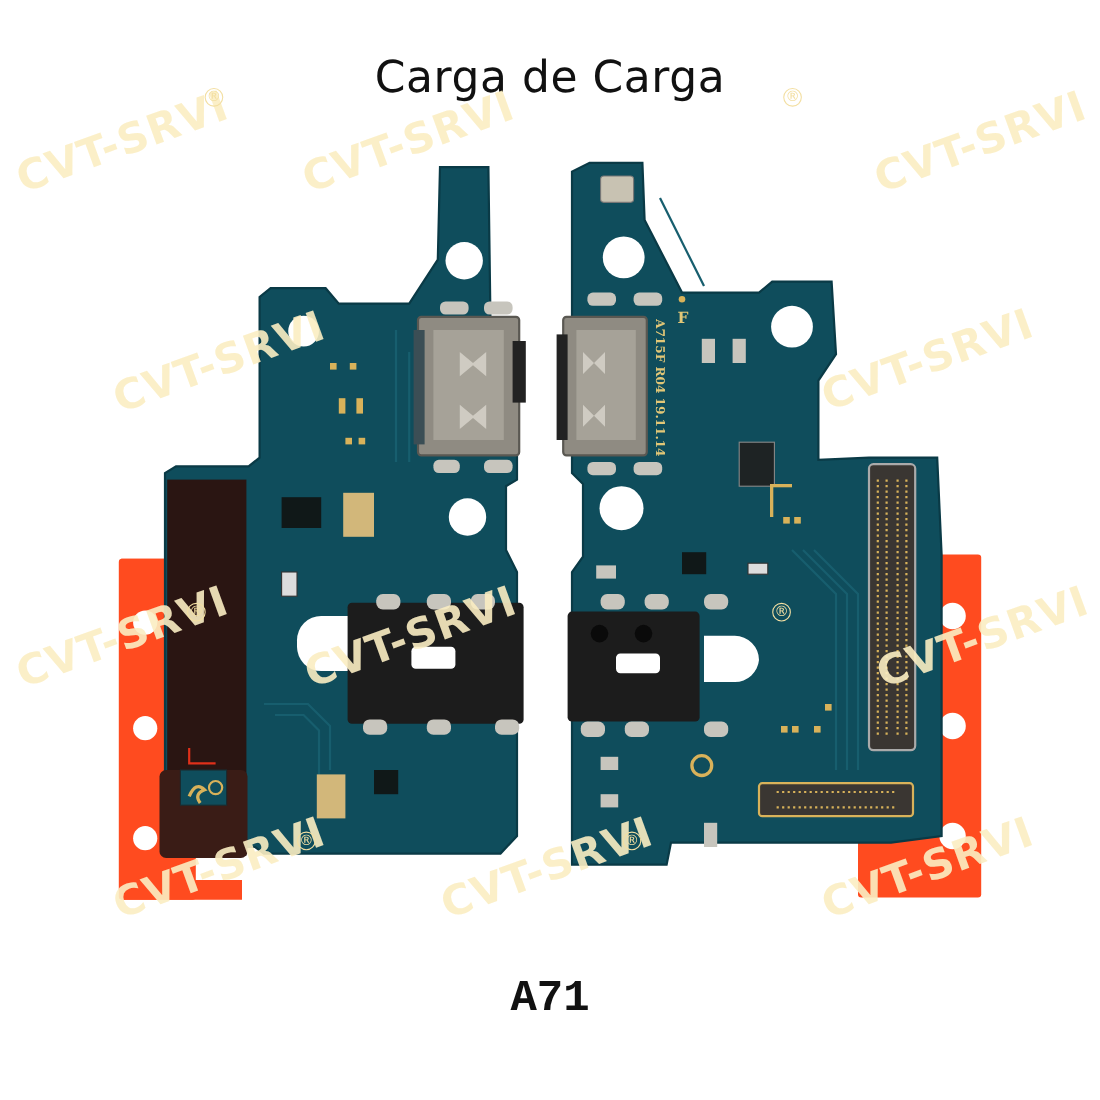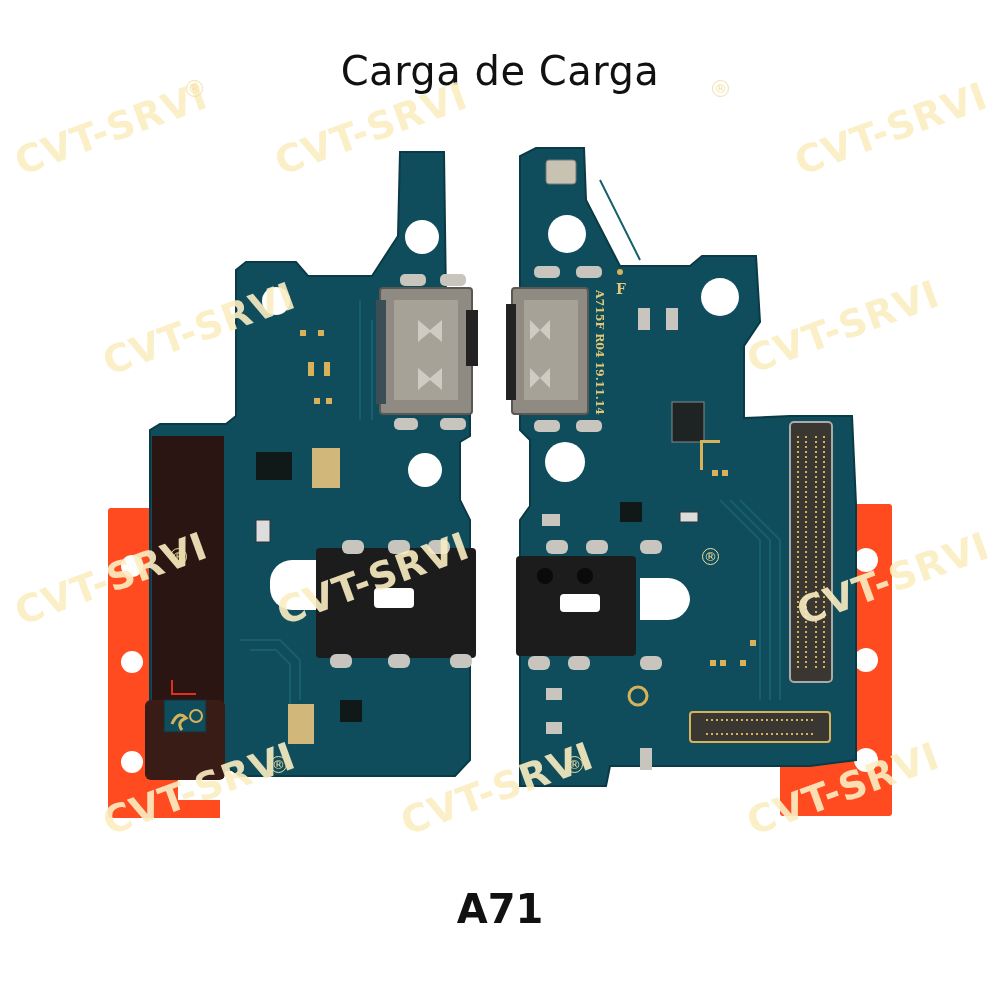--- a/index.html
+++ b/index.html
@@ -1,18 +1,18 @@
 <!DOCTYPE html>
 <html><head>
 <meta charset="utf-8">
 <style>
   html,body{margin:0;padding:0;background:#ffffff;}
   body{width:1000px;height:1000px;position:relative;overflow:hidden;font-family:"DejaVu Sans","Liberation Sans",sans-serif;}
   .title{position:absolute;top:48px;left:0;width:1000px;text-align:center;font-size:40px;color:#111;letter-spacing:0.5px;font-weight:400;}
-  .model{position:absolute;top:886px;left:0;width:1000px;text-align:center;font-size:40px;font-weight:700;color:#111;}
+  .model{position:absolute;top:886px;left:0;width:1000px;text-align:center;font-size:40px;font-weight:700;color:#111;font-family:Liberation Mono, monospace;}
   .wm{position:absolute;color:#fbeec3;font-weight:700;font-size:38px;transform:rotate(-20deg);transform-origin:left bottom;white-space:nowrap;letter-spacing:1px;opacity:0.9;z-index:5;pointer-events:none;}
   .wm-r{position:absolute;color:#f3dfa2;font-size:13px;border:1.5px solid #f3dfa2;border-radius:50%;width:15px;height:15px;line-height:15px;text-align:center;z-index:5;}
   svg.boards{position:absolute;left:0;top:0;}
 </style>
 </head>
 <body>
 
 <div class="title">Carga de Carga</div>
 
 <svg class="boards" width="1000" height="1000" viewBox="0 0 1000 1000" xmlns="http://www.w3.org/2000/svg">

